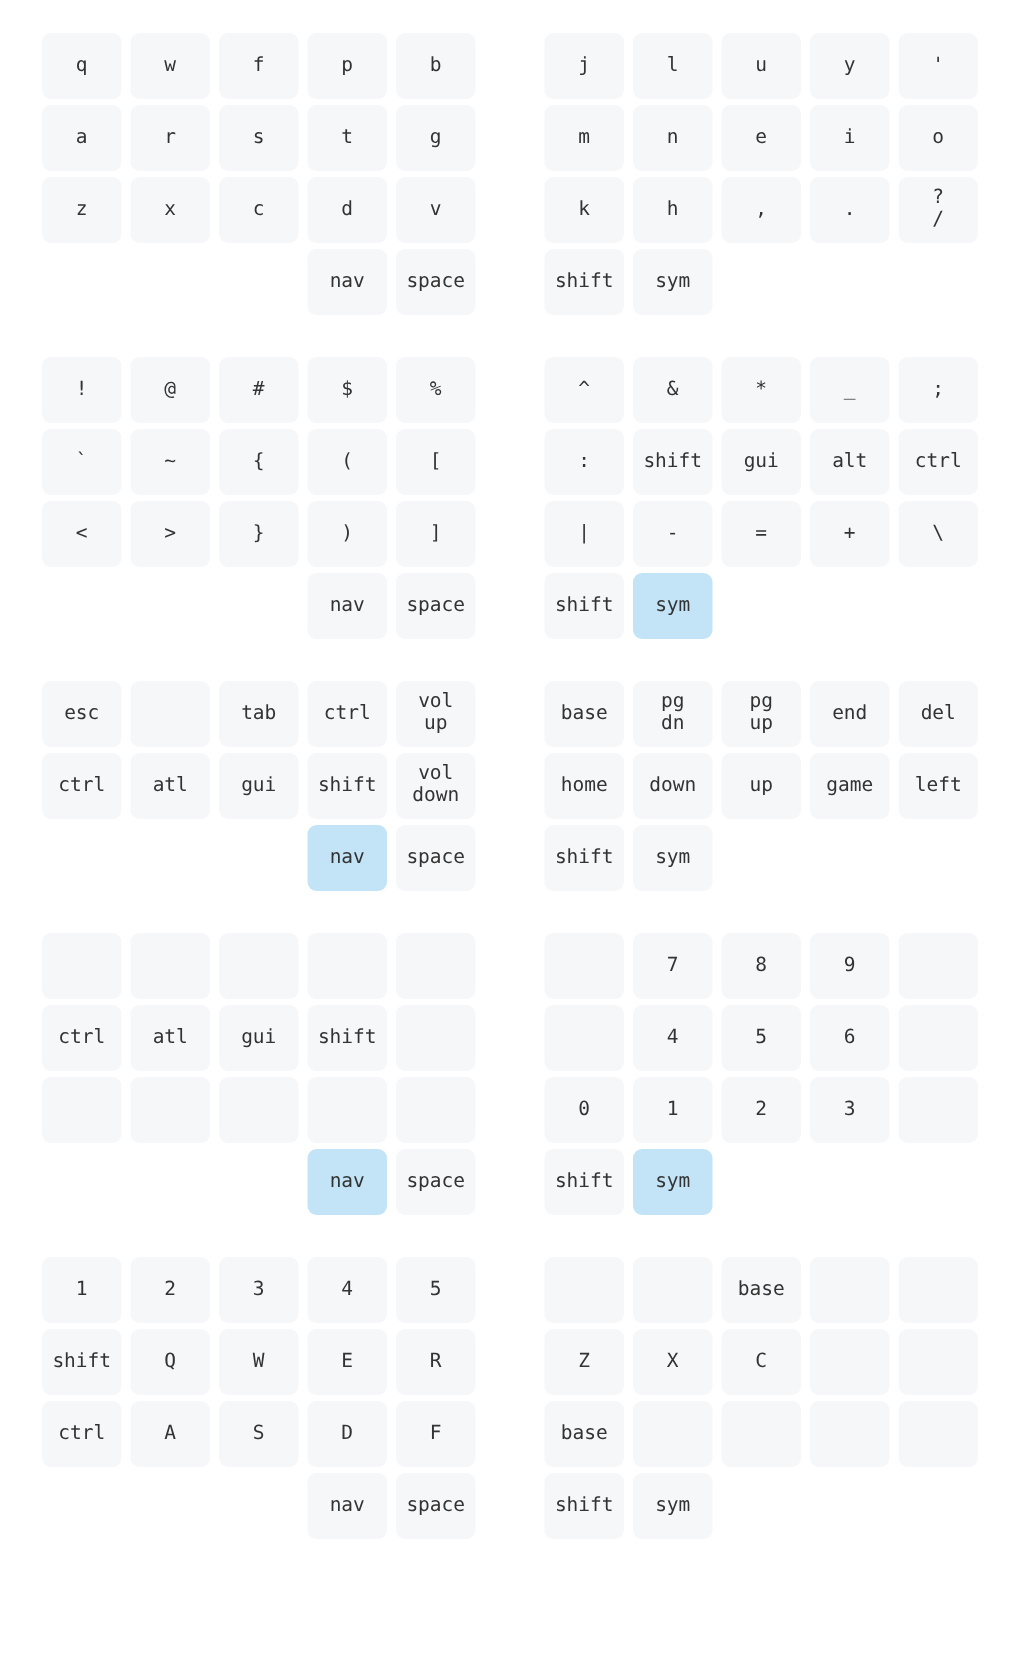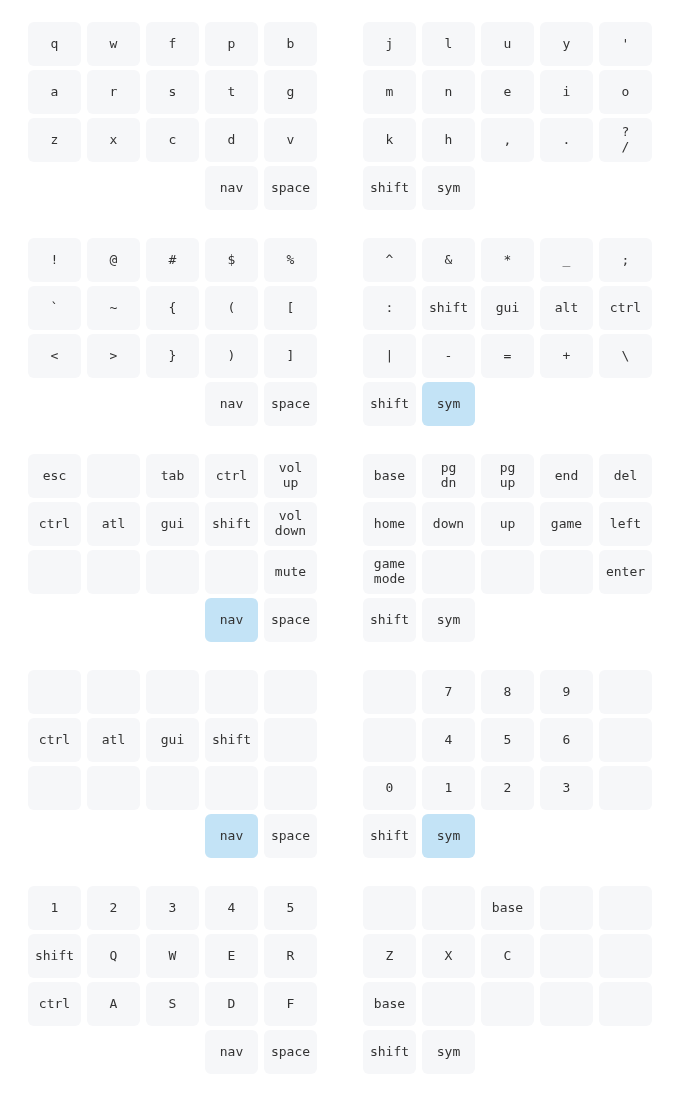--- a/index.html
+++ b/index.html
@@ -187,34 +187,20 @@
         <div class="key">vol
 down</div>
         <div class="split"></div>
         <div class="key">home</div>
         <div class="key">down</div>
         <div class="key">up</div>
         <div class="key">game</div>
         <div class="key">left</div>
       </div>
       <div class="row">
-        <div class="key empty">.</div>
-        <div class="key empty">.</div>
-        <div class="key empty">.</div>
-        <div class="key empty">.</div>
-        <div class="key">mute</div>
-        <div class="split"></div>
-        <div class="key">game
-mode</div>
-        <div class="key empty">.</div>
-        <div class="key empty">.</div>
-        <div class="key empty">.</div>
-        <div class="key">enter</div>
-      </div>
-      <div class="row">
         <div class="spacer"></div>
         <div class="spacer"></div>
         <div class="spacer"></div>
         <div class="key hl">nav</div>
         <div class="key">space</div>
         <div class="split"></div>
         <div class="key">shift</div>
         <div class="key">sym</div>
       </div>
     </div>

